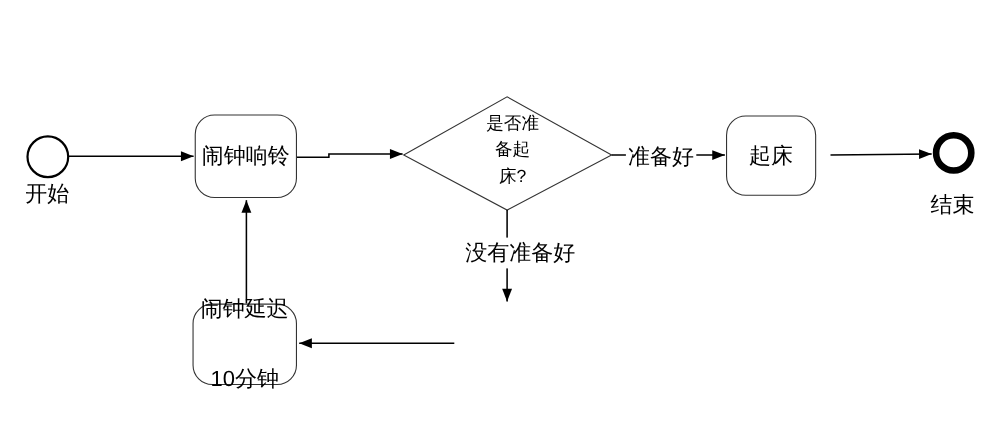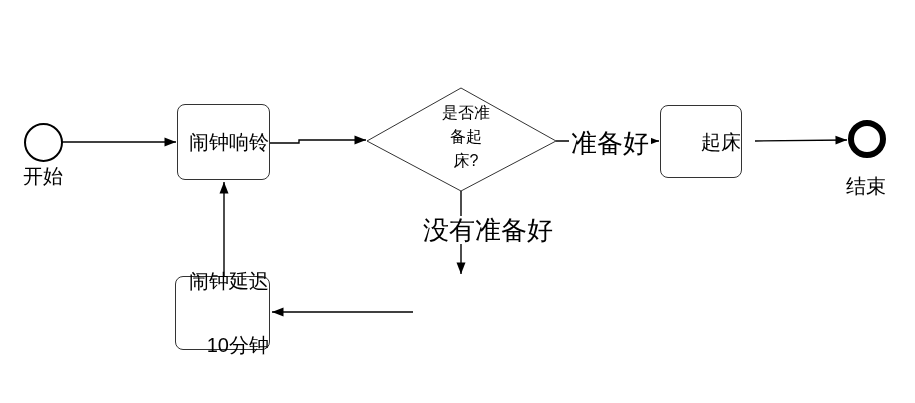--- a/index.html
+++ b/index.html
@@ -15,24 +15,24 @@
   .wires {
     position: absolute;
     left: 0; top: 0;
     width: 915px; height: 403px;
   }
   .node {
     position: absolute;
     box-sizing: border-box;
     background: #ffffff;
     border: 1px solid #333333;
-    border-radius: 8px;
+    border-radius: 18px;
     display: flex;
     flex-direction: column;
-    align-items: flex-end;
+    align-items: center;
     justify-content: center;
     font-size: 20px;
     line-height: 24px;
     text-align: center;
     white-space: nowrap;
   }
   .event-circle {
     position: absolute;
     box-sizing: border-box;
     background: #ffffff;
@@ -41,21 +41,21 @@
   .start-circle { border: 2px solid #000000; width: 39px; height: 39px; }
   .end-circle   { border: 6px solid #000000; width: 38px; height: 38px; }
   .node-caption {
     position: absolute;
     font-size: 20px;
     text-align: center;
     white-space: nowrap;
   }
   .edge-label {
     position: absolute;
-    font-size: 26px;
+    font-size: 20px;
     line-height: 22px;
     background: #ffffff;
     padding: 3px 2px;
     white-space: nowrap;
     text-align: right;
   }
   .diamond-text {
     position: absolute;
     left: 402px; top: 101px;
     width: 128px;

